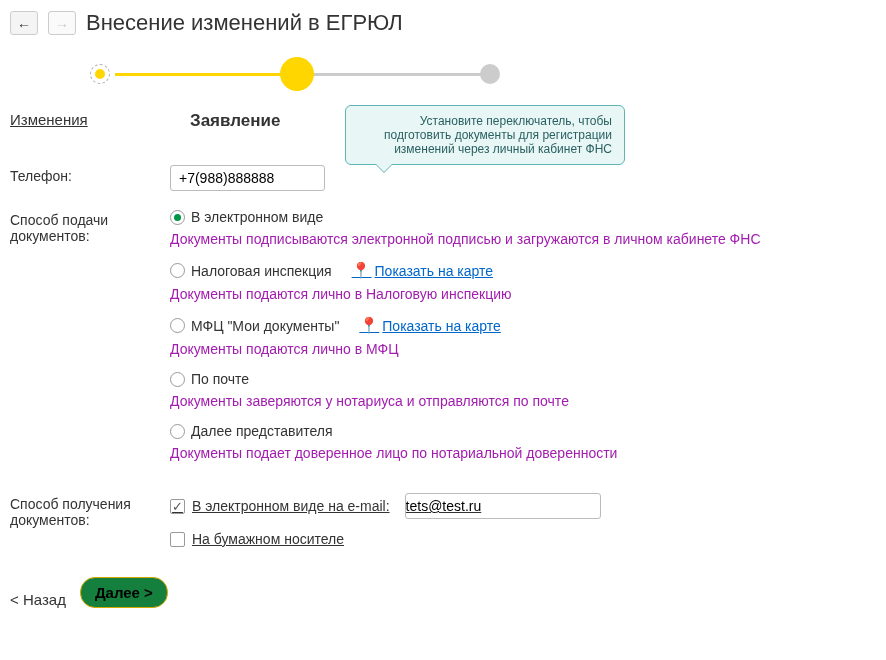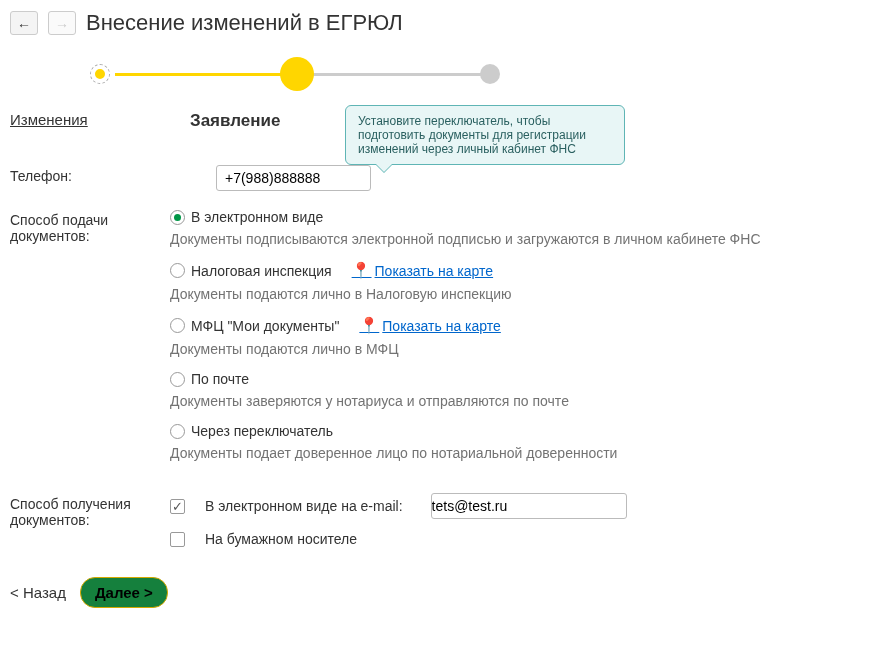--- a/index.html
+++ b/index.html
@@ -92,21 +92,20 @@
     }
     .form-content {
       flex: 1;
     }
     .text-input {
       border: 1px solid #bbb;
       border-radius: 3px;
       padding: 4px 8px;
       font-size: 14px;
       width: 155px;
-      margin-left: 46px;
     }
     .radio-option {
       display: flex;
       align-items: center;
       margin-bottom: 6px;
       gap: 6px;
     }
     .radio {
       width: 15px;
       height: 15px;
@@ -119,21 +118,21 @@
       flex-shrink: 0;
     }
     .radio.checked::after {
       content: '';
       width: 7px;
       height: 7px;
       background: #009646;
       border-radius: 50%;
     }
     .option-desc {
-      color: #737373;
+      color: #a21caf;
       margin-bottom: 14px;
       margin-left: 0;
     }
     .map-link {
       color: #0066cc;
       text-decoration: underline;
       cursor: pointer;
       margin-left: 14px;
       display: inline-flex;
       align-items: center;
@@ -156,34 +155,35 @@
     }
     .checkbox.checked::after {
       content: '✓';
       font-size: 13px;
       color: #555;
       line-height: 1;
     }
     .checkbox-row {
       display: flex;
       align-items: center;
-      gap: 20px;
+      gap: 7px;
       margin-bottom: 12px;
+      text-decoration: underline;
     }
     .email-input {
       border: 1px solid #bbb;
       border-radius: 3px;
       padding: 4px 0;
       font-size: 14px;
       width: 196px;
       margin-left: 8px;
     }
     .footer {
       display: flex;
-      align-items: center;
+      align-items: flex-end;
       gap: 14px;
       margin-top: 10px;
     }
     .back-link {
       cursor: pointer;
       font-size: 15px;
     }
     .next-btn {
       background: #15803d;
       border: 1px solid #d4a800;
@@ -194,21 +194,21 @@
       cursor: pointer;
     }
     .tooltip {
       position: absolute;
       background: #e8f6f6;
       border: 1px solid #5fb5b5;
       border-radius: 6px;
       padding: 8px 12px;
       font-size: 12px;
       color: #2a6060;
-      text-align: left;
+      text-align: right;
       width: 280px;
       left: 335px;
       top: 95px;
       z-index: 10;
     }
     .tooltip::after {
       content: '';
       position: absolute;
       bottom: -8px;
       left: 30px;
@@ -297,21 +297,21 @@
       <div class="option-desc">Документы подаются лично в МФЦ</div>
 
       <div class="radio-option">
         <span class="radio"></span>
         <span>По почте</span>
       </div>
       <div class="option-desc">Документы заверяются у нотариуса и отправляются по почте</div>
 
       <div class="radio-option">
         <span class="radio"></span>
-        <span>Через переключатель</span>
+        <span>Далее представителя</span>
       </div>
       <div class="option-desc">Документы подает доверенное лицо по нотариальной доверенности</div>
     </div>
   </div>
 
   <div class="form-row">
     <div class="form-label">Способ получения документов:</div>
     <div class="form-content">
       <div class="checkbox-row">
         <span class="checkbox checked"></span>

